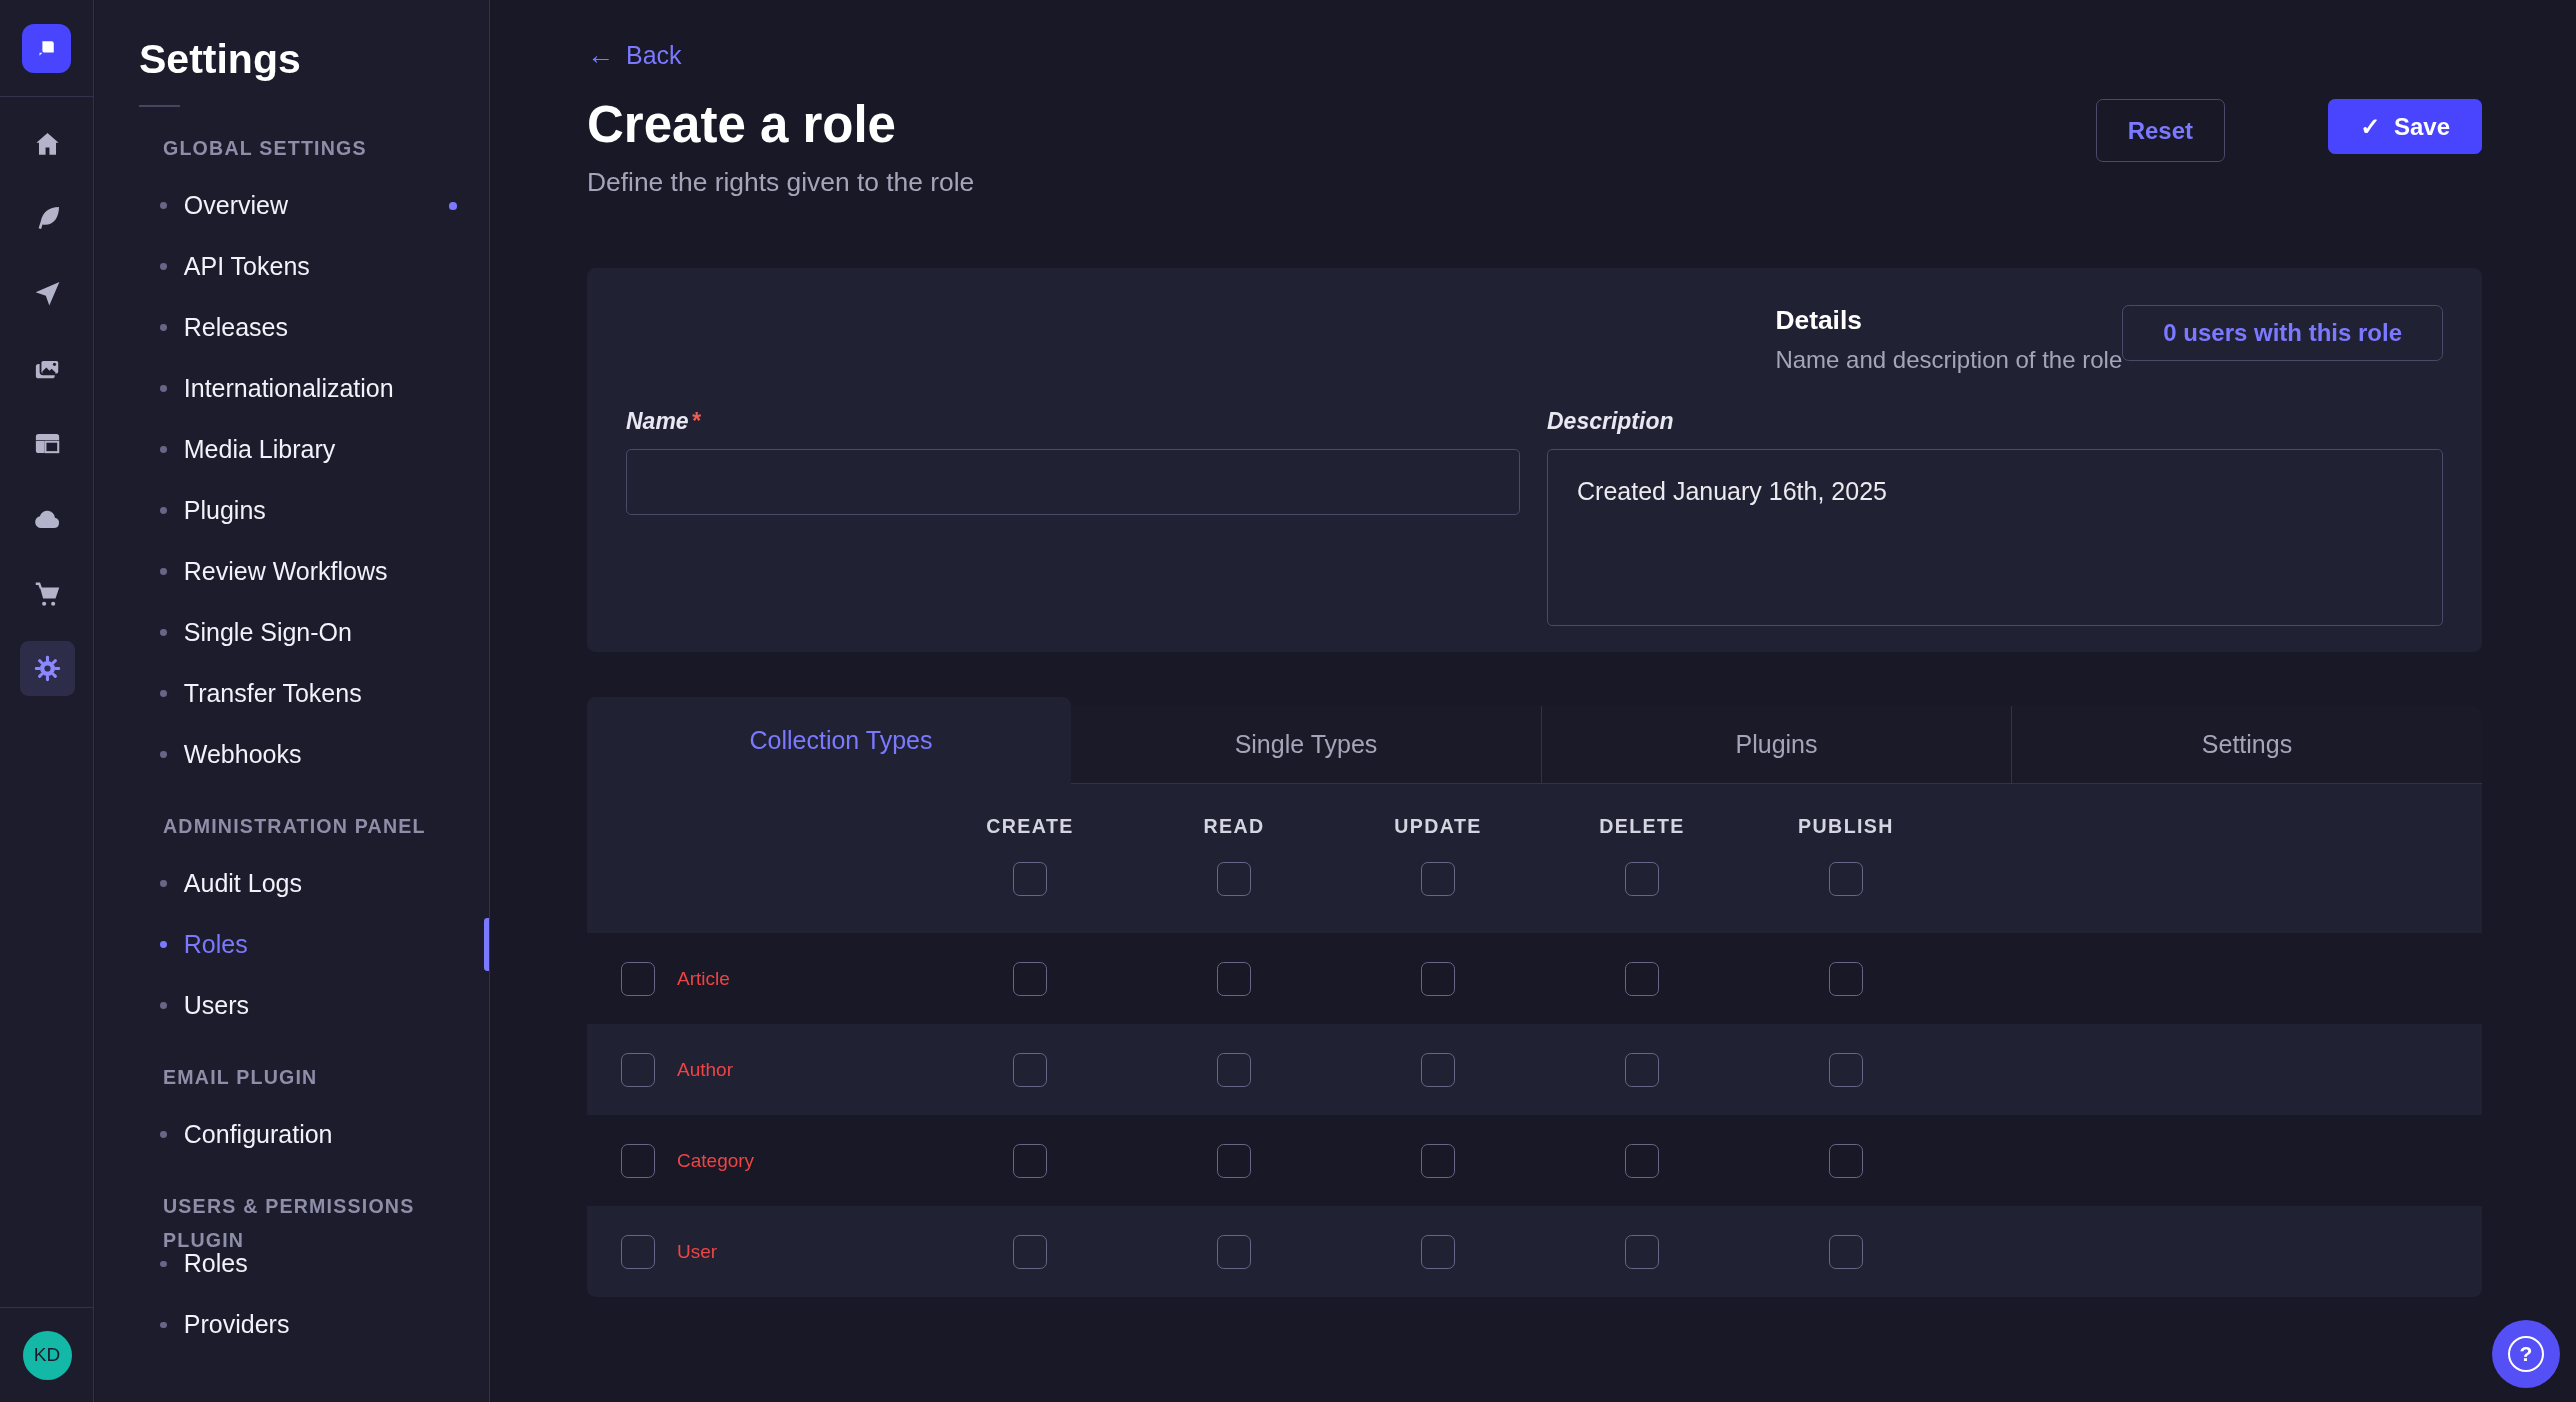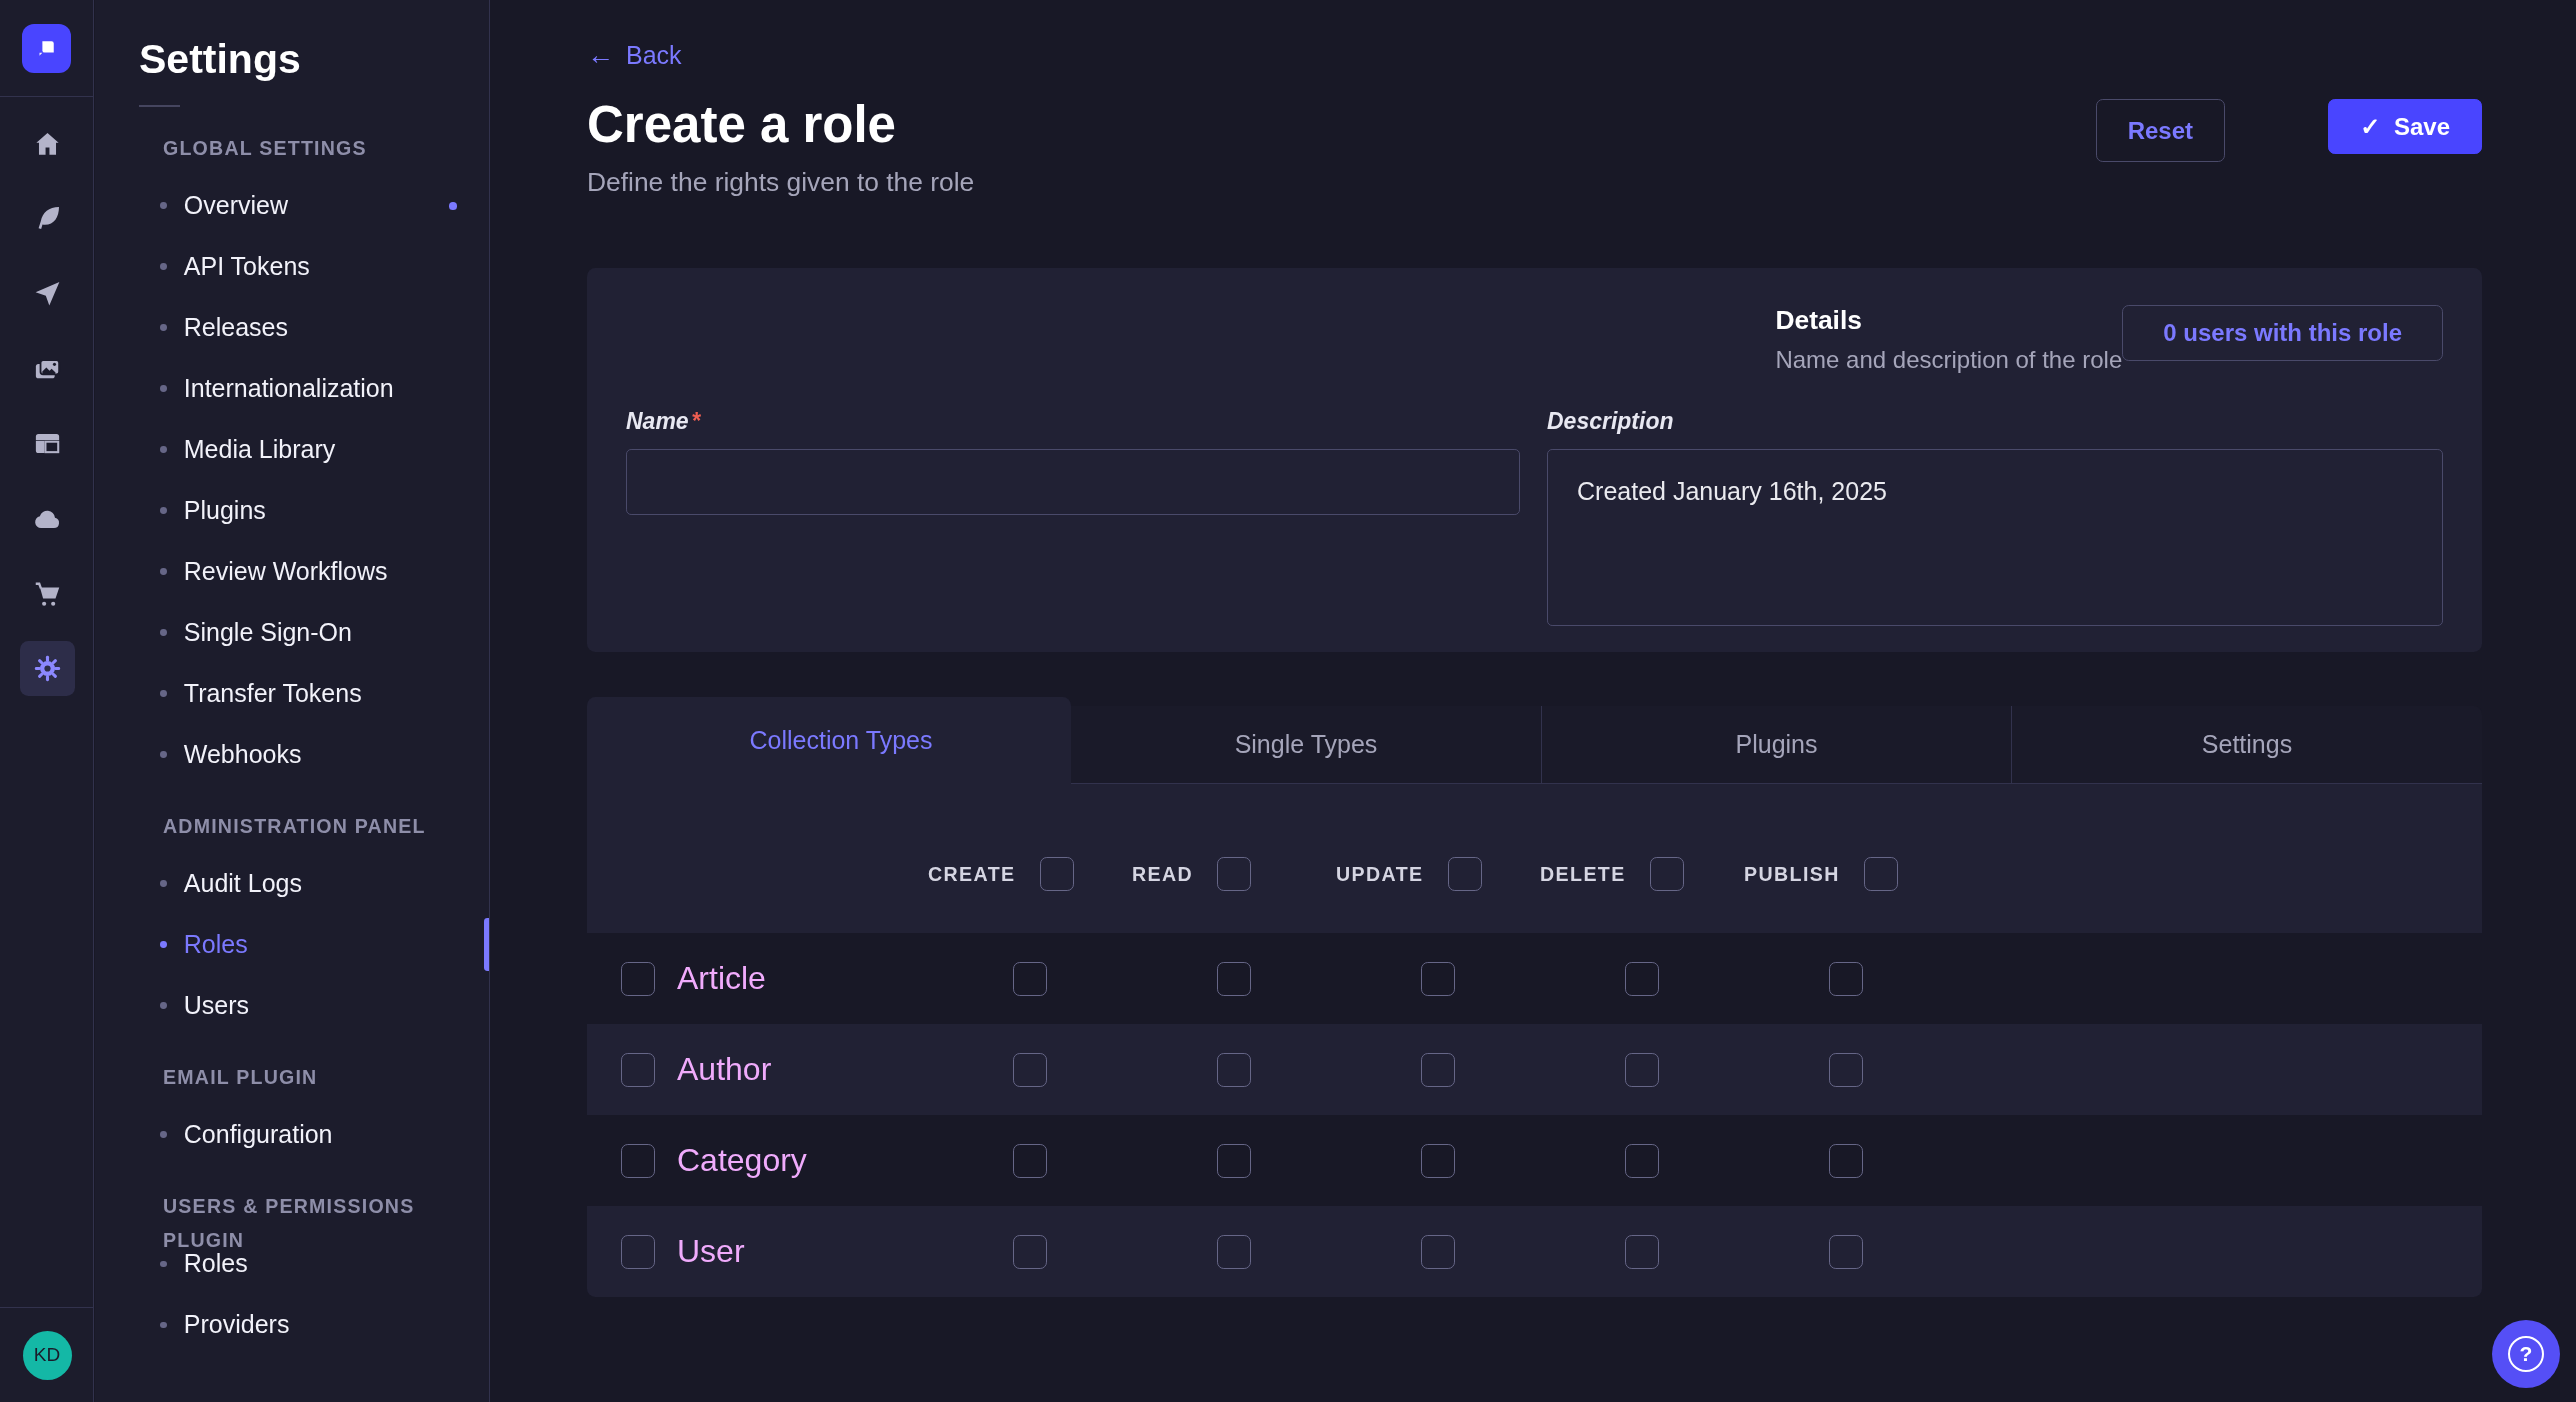--- a/index.html
+++ b/index.html
@@ -139,32 +139,32 @@
   .tab.inactive {
     margin-top:8.5px; height:78px; width:470px; background:#1a1a29;
     border-bottom:0.9px solid #32324d; color:#a5a5ba;
   }
   .tab.inactive + .tab.inactive { border-left:0.9px solid #32324d; }
   .tab.last { width:471px; border-radius:0 8.5px 0 0; }
 
   .panel { background:#212134; border-radius:0 0 8.5px 8.5px; overflow:hidden; }
   .grid-row { display:grid; grid-template-columns:341px 204px 204px 204px 204px 204px 1fr; }
   .thead { height:150px; padding-top:32px; }
-  .th-cell { display:flex; flex-direction:row; align-items:center; gap:24px; }
+  .th-cell { display:flex; flex-direction:column; align-items:center; gap:24px; }
   .col-label {
     font-size:19.6px; font-weight:700; letter-spacing:1.4px; color:#d5d5e2;
   }
   .checkbox {
     width:34px; height:34px; border:1.7px solid #666687; border-radius:6.8px;
     background:transparent; cursor:pointer; flex:0 0 auto;
   }
   .trow { height:91px; align-items:center; }
   .trow.dark { background:#181826; }
   .row-head { display:flex; align-items:center; gap:22px; padding-left:34px; }
-  .row-label { font-size:32px; color:#f0abfc; }
+  .row-label { font-size:19px; color:#ef4444; }
   .cbox-cell { display:flex; justify-content:center; align-items:center; }
 
   
   .help-btn {
     position:absolute; left:2492px; top:1320px; width:68px; height:68px; border-radius:50%;
     background:#554ff6; display:flex; align-items:center; justify-content:center; cursor:pointer;
   }
   .help-glyph {
     width:36px; height:36px; border:2.6px solid #ffffff; border-radius:50%;
     display:flex; align-items:center; justify-content:center;

